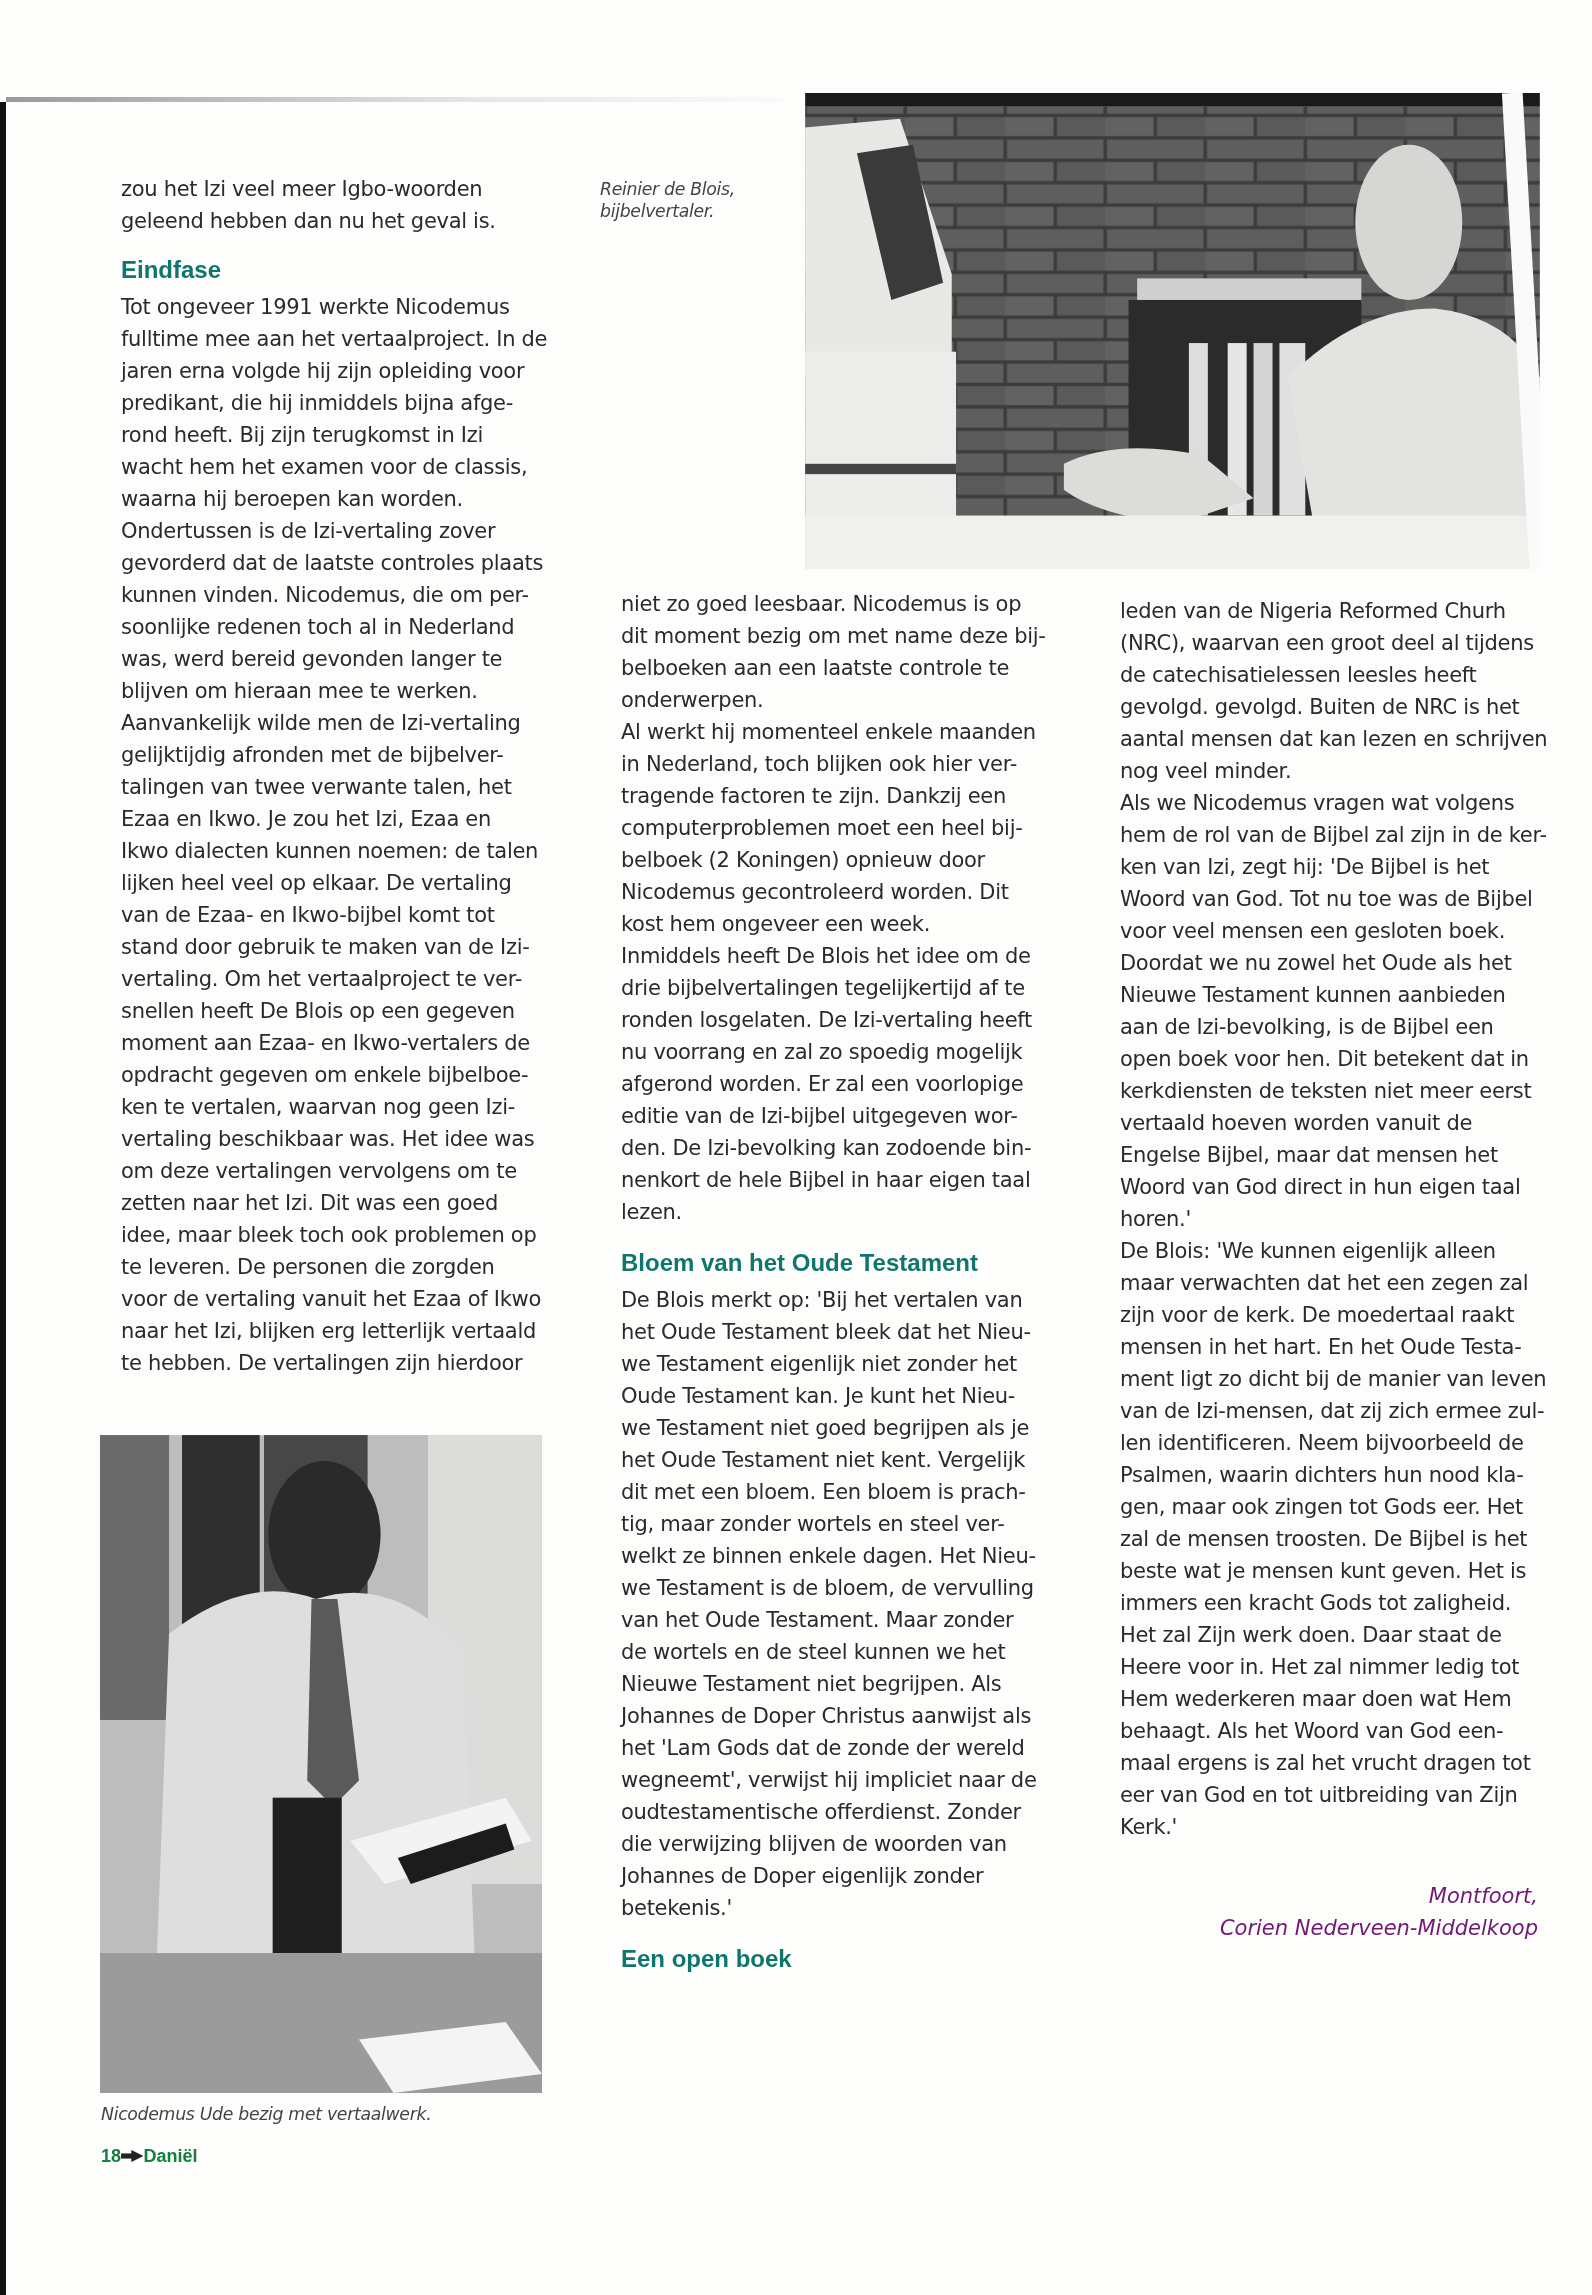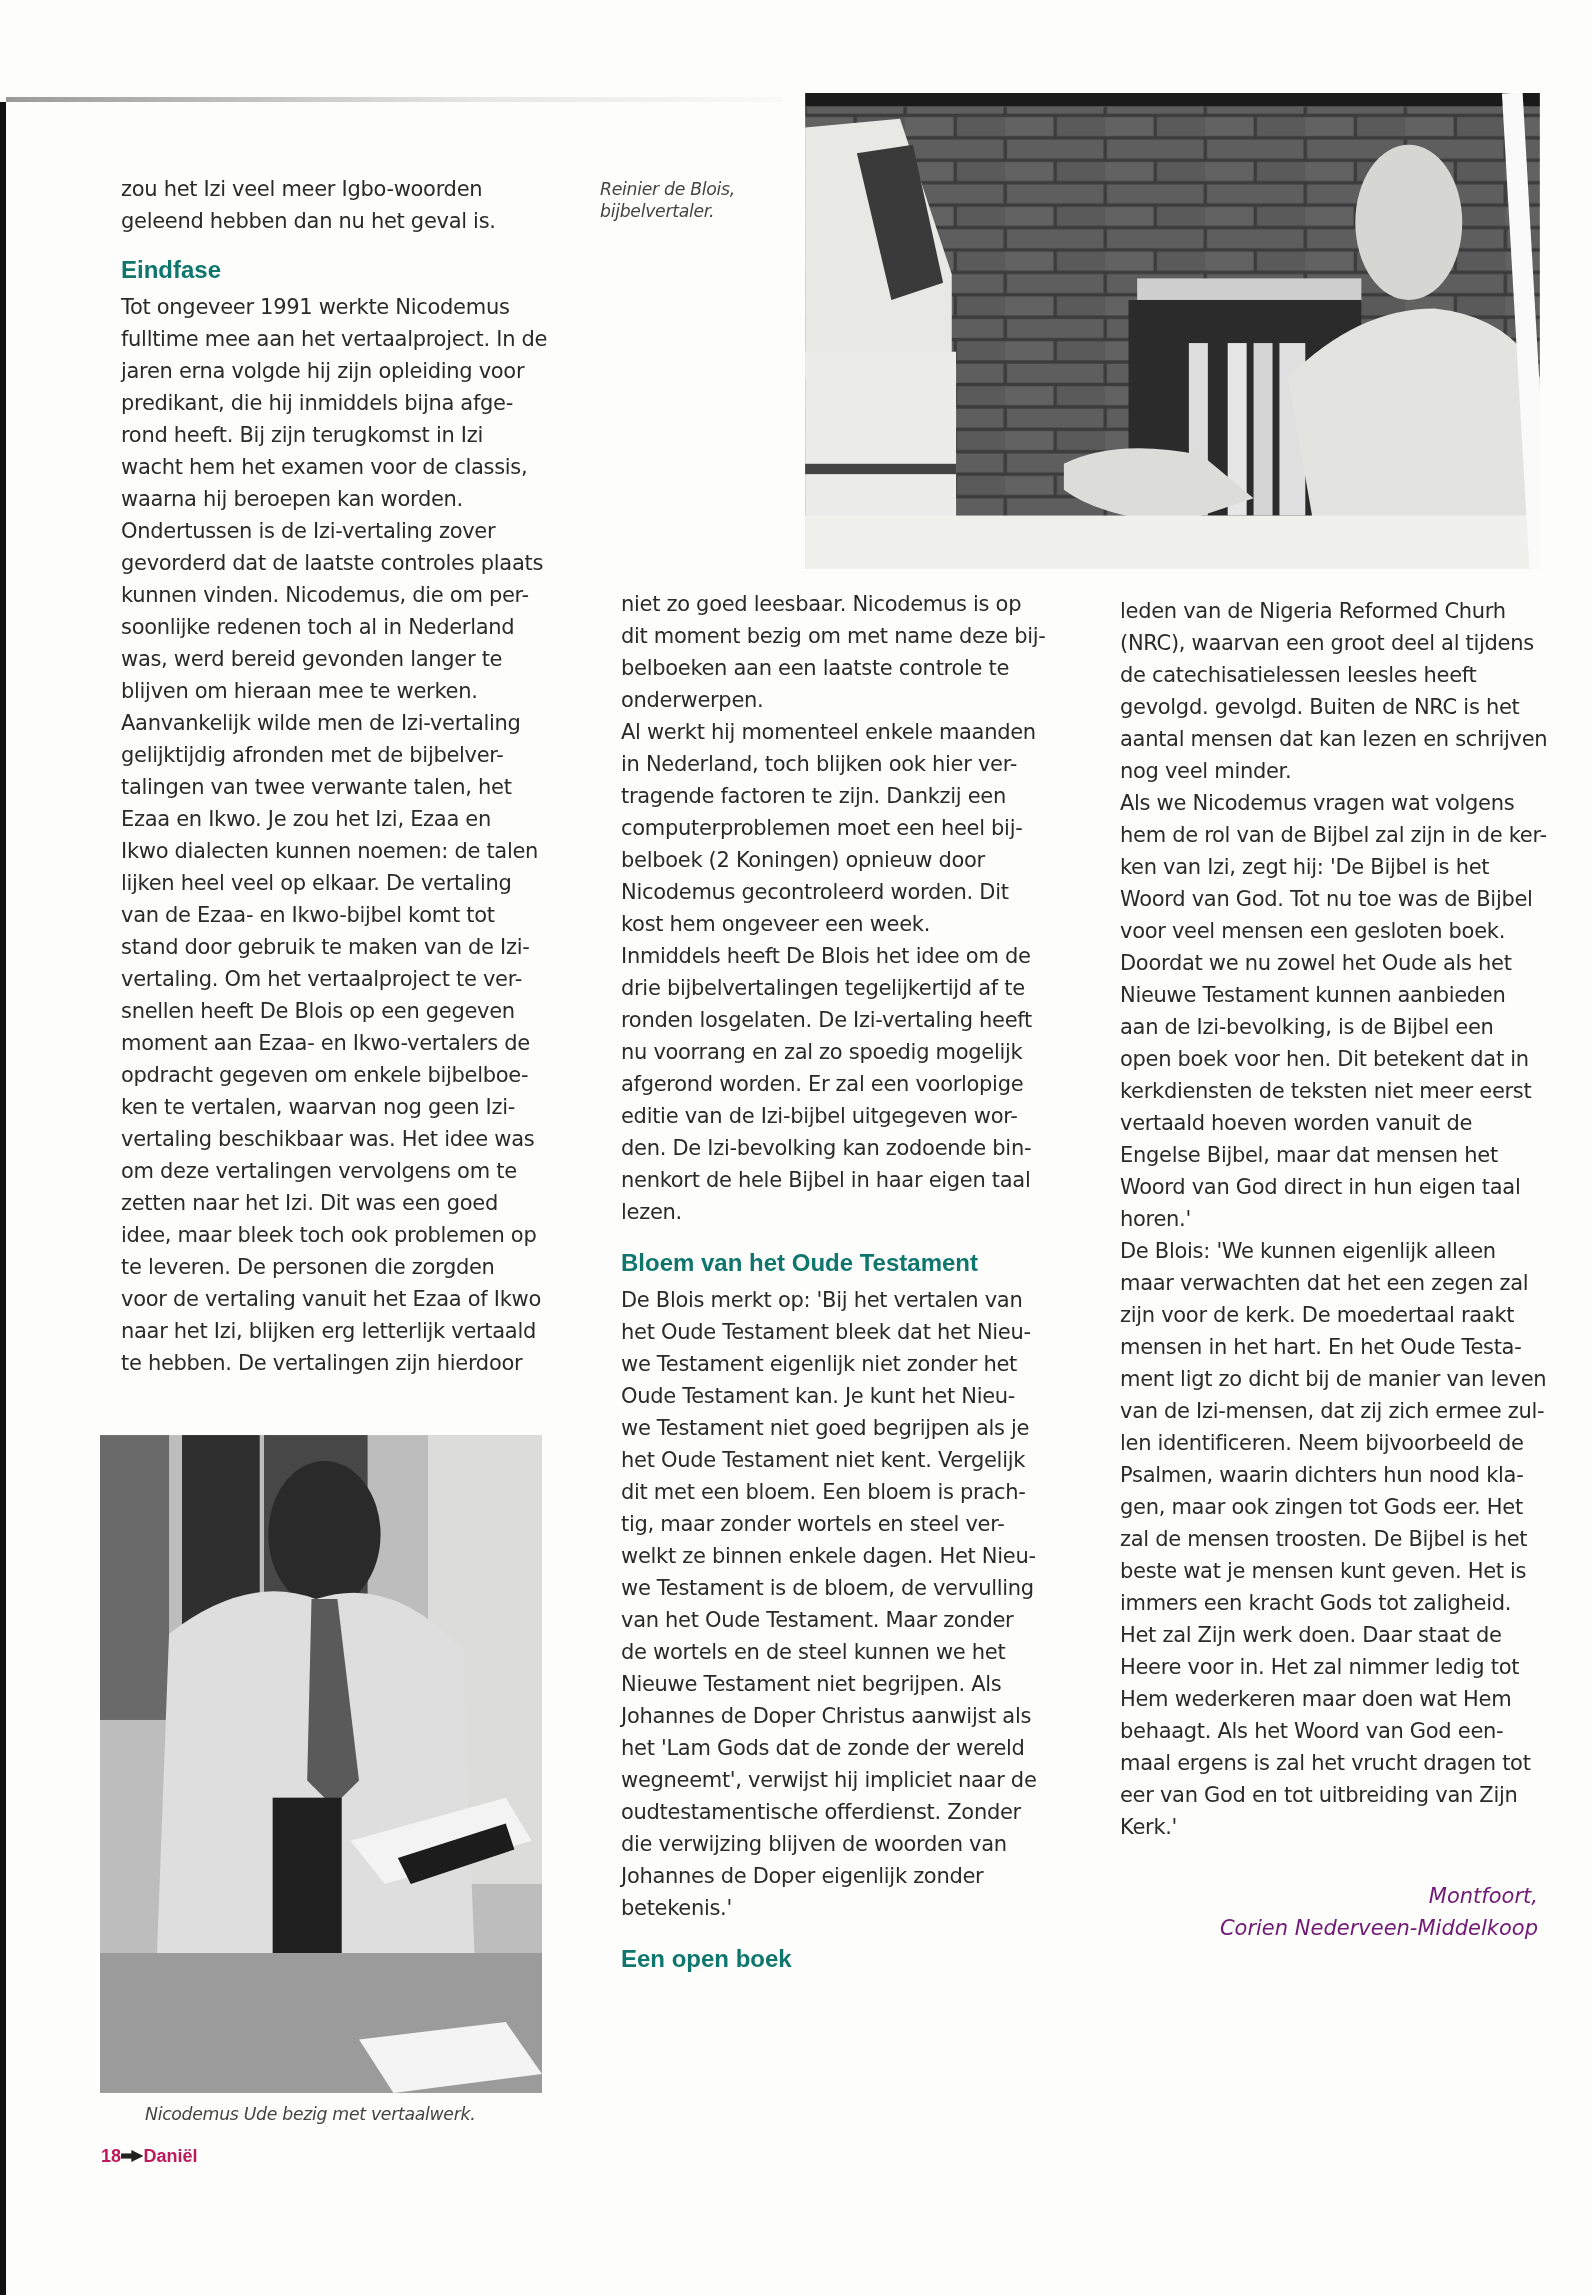--- a/index.html
+++ b/index.html
@@ -15,21 +15,21 @@
   .col { position:absolute; font-size:21px; line-height:32px; letter-spacing:-0.3px;margin-left:20px; }
   .col p { margin:0; white-space:nowrap; }
   .col h2 { margin:0; font-family:"Liberation Sans", sans-serif; font-weight:bold; font-size:24px;
     color:#0f766e; letter-spacing:0; }
   .col-left { left:101px; top:173px; width:449px; }
   .col-mid { left:601px; top:588px; width:449px; }
   .col-right { left:1100px; top:595px; width:453px; }
   .caption { position:absolute; font-style:italic; font-size:17.3px; line-height:22.4px; color:#444; letter-spacing:-0.3px; }
   .photo { position:absolute; overflow:hidden; }
   .footer { position:absolute; left:101px; top:2146px; font-family:"Liberation Sans", sans-serif;
-    font-weight:bold; font-size:18px; color:#be185d; display:flex; align-items:center; gap:0; }
+    font-weight:bold; font-size:18px; color:#15803d; display:flex; align-items:center; gap:0; }
   .sign { position:absolute; right:54px; text-align:right; font-style:italic; font-size:21px; line-height:32px; color:#701a75; }
 </style>
 </head>
 <body>
 
 <div class="edge-left"></div>
 <div class="edge-top"></div>
 
 <div class="photo" style="left:805px; top:93px; width:735px; height:476px;">
   <svg width="735" height="476" viewBox="0 0 852 552">
@@ -128,21 +128,21 @@
 
     <rect x="200" y="420" width="80" height="180" fill="#1f1f1f"></rect>
     <rect x="0" y="600" width="512" height="162" fill="#9b9b9b"></rect>
 
     <polygon points="290,470 470,420 500,470 330,520" fill="#f3f3f3"></polygon>
     <polygon points="345,490 470,450 480,480 360,520" fill="#1c1c1c"></polygon>
 
     <polygon points="300,700 470,680 512,740 340,762" fill="#f4f4f4"></polygon>
   </svg>
 </div>
-<div class="caption" style="left:101px; top:2103px;margin-left:44px;">Nicodemus Ude bezig met vertaalwerk.</div>
+<div class="caption" style="left:101px; top:2103px;">Nicodemus Ude bezig met vertaalwerk.</div>
 
 <div class="footer">
   <span>18</span>
   <span>
     <svg width="22.4" height="12" viewBox="0 0 26 14">
         <rect x="0" y="4" width="14" height="6" fill="#222"></rect>
         <polygon points="12,0 26,7 12,14" fill="#222"></polygon>
       </svg>
   </span>
   <span>Daniël</span>

